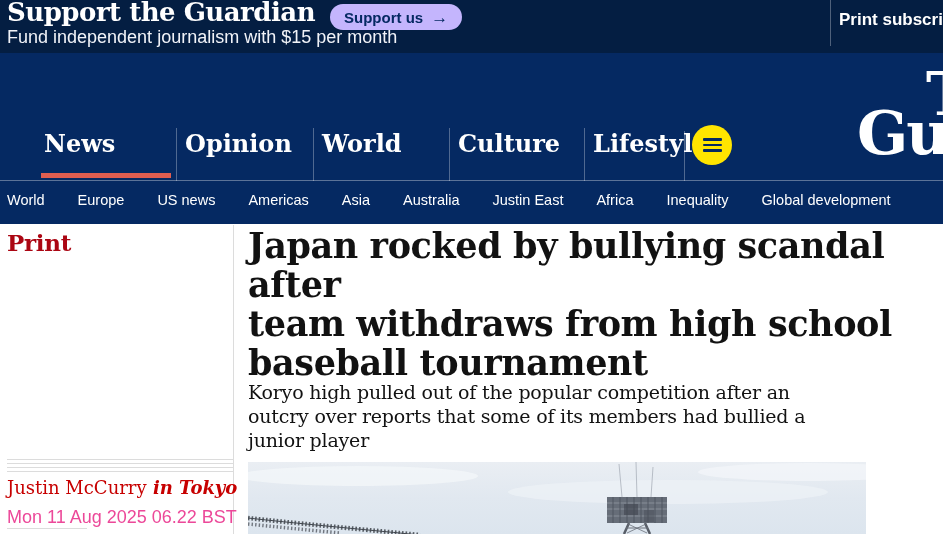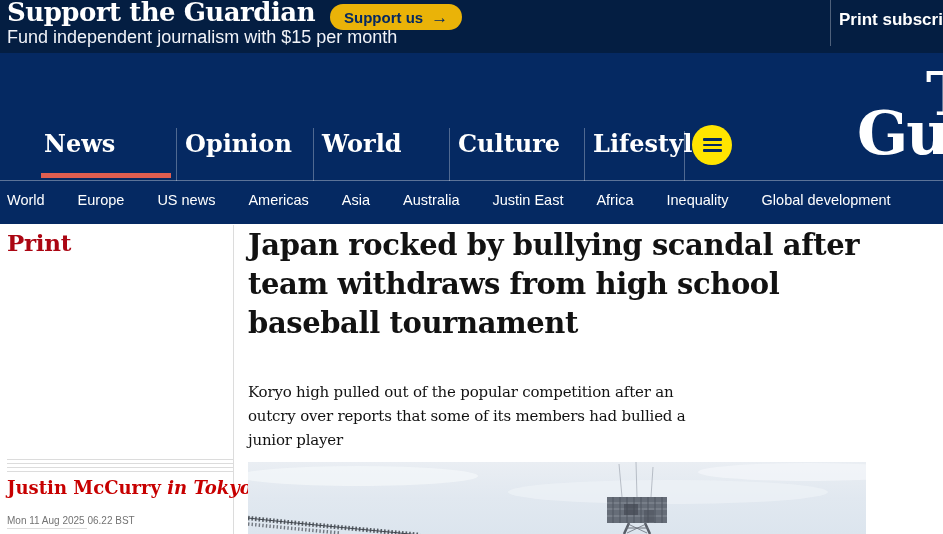--- a/index.html
+++ b/index.html
@@ -7,21 +7,21 @@
        font-family:"Liberation Sans",sans-serif;position:relative;}
   .stage{position:absolute;inset:0;width:943px;height:534px;overflow:hidden;}
   .abs{position:absolute;}
 
   
   .banner{left:0;top:0;width:943px;height:53px;background:#041e42;}
   .banner-title{left:7px;top:-5px;color:#ffffff;
     font-family:"DejaVu Serif","Liberation Serif",serif;
     font-weight:700;font-size:26px;line-height:34px;letter-spacing:-0.5px;white-space:nowrap;}
   .banner-sub{left:7px;top:27px;color:#f1f3f8;font-size:18px;white-space:nowrap;}
-  .support-btn{left:330px;top:4px;height:26px;border-radius:15px;background:#eab308;
+  .support-btn{left:330px;top:4px;height:26px;border-radius:15px;background:#c4b5fd;
     color:#052962;font-weight:700;font-size:15px;display:inline-flex;align-items:center;
     gap:8px;padding:0 14px;border:none;cursor:pointer;white-space:nowrap;}
   .support-arrow{font-size:17px;line-height:1;}
   .banner-vline{left:830px;top:0;width:1px;height:46px;background:rgba(255,255,255,0.3);}
   .print-subs{left:839px;top:10px;color:#ffffff;font-weight:700;font-size:17px;white-space:nowrap;}
 
   
   .header{left:0;top:53px;width:943px;height:171px;background:#052962;}
   .logo{color:#ffffff;font-family:"DejaVu Serif","Liberation Serif",serif;
     font-weight:700;letter-spacing:-2px;white-space:nowrap;line-height:1;}
@@ -48,32 +48,32 @@
   .subnav{left:7px;top:189px;display:flex;gap:33px;}
   .subnav-item{color:#ffffff;font-size:14.5px;line-height:22px;white-space:nowrap;cursor:pointer;}
 
   
   .kicker{left:7px;top:229px;color:#ab0613;font-family:"DejaVu Serif","Liberation Serif",serif;
     font-weight:700;font-size:23px;letter-spacing:-0.3px;}
   .col-divider{left:233px;top:225px;width:1px;height:309px;background:#dcdcdc;}
 
   .headline{left:248px;top:226px;width:680px;color:#121212;
     font-family:"DejaVu Serif","Liberation Serif",serif;font-weight:700;
-    font-size:29px;line-height:39px;letter-spacing:-0.4px;white-space:pre-line;}
+    font-size:35px;line-height:39px;letter-spacing:-0.4px;white-space:pre-line;}
   .standfirst{left:248px;top:380px;width:660px;color:#121212;
     font-family:"DejaVu Serif","Liberation Serif",serif;font-weight:400;
-    font-size:15px;line-height:24px;letter-spacing:-0.2px;white-space:pre-line;}
+    font-size:19px;line-height:24px;letter-spacing:-0.2px;white-space:pre-line;}
 
   .meta-lines{left:7px;top:459px;width:226px;height:13px;
     background:repeating-linear-gradient(to bottom,#dcdcdc 0 1px,transparent 1px 4px);}
   .byline{left:7px;top:477px;font-family:"DejaVu Serif","Liberation Serif",serif;
     font-size:18px;color:#c70000;white-space:nowrap;}
-  .byline-name{font-weight:700;}
+  .byline-name{font-weight:400;}
   .byline-loc{font-style:italic;font-weight:600;}
-  .dateline{left:7px;top:507px;color:#737373;font-size:10px;white-space:nowrap;margin-top:8px;}
+  .dateline{left:7px;top:507px;color:#ec4899;font-size:18px;white-space:nowrap;}
   .meta-bottom-line{left:7px;top:528px;width:80px;height:1px;background:#dcdcdc;}
 
   
   .hero{left:248px;top:462px;width:618px;height:72px;overflow:hidden;
     background:linear-gradient(180deg,#e9edf2 0%,#e2e9f0 45%,#dde6ee 100%);}
   .hero svg{position:absolute;left:0;top:0;}
 </style>
 </head>
 <body>
 

